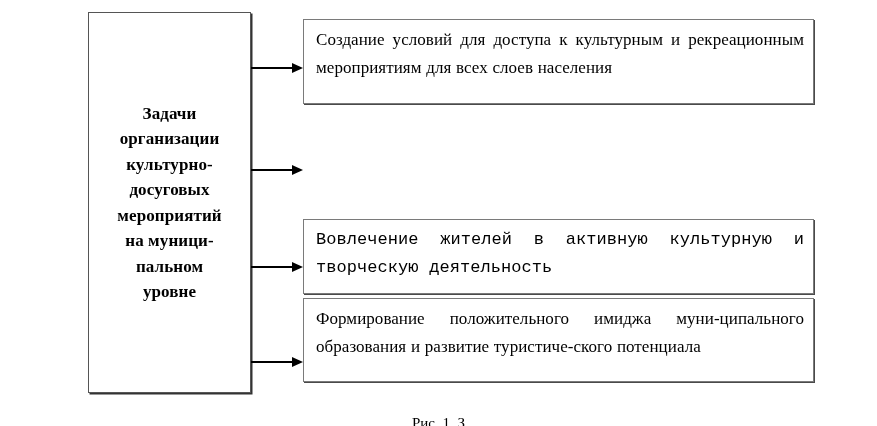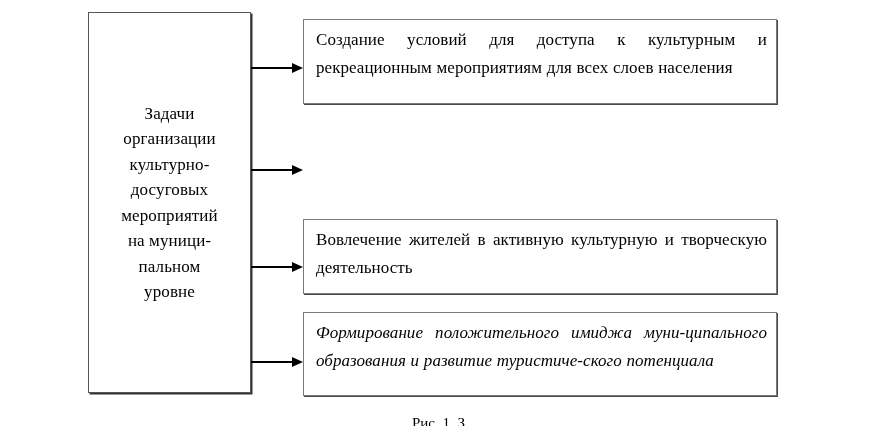--- a/index.html
+++ b/index.html
@@ -37,51 +37,51 @@
     border: 1px solid #555555;
     box-shadow: 1.5px 1.5px 0 0 #333333;
     display: flex;
     align-items: center;
     justify-content: center;
   }
   .root-text {
     font-size: 17px;
     line-height: 25.5px;
     text-align: center;
-    font-weight: 400;
+    font-weight: 700;
     letter-spacing: 0.1px;
     padding: 0 6px;
     white-space: pre-line;
   }
 
   .leaf-box {
     left: 303px;
-    width: 474px;
+    width: 511px;
     padding-left: 48px;
   }
   .leaf-text {
     position: absolute;
     left: 12px;
     right: 9px;
     top: 6px;
     font-size: 17px;
     line-height: 28px;
     text-align: justify;
     text-justify: inter-word;
     letter-spacing: 0.05px;
     word-spacing: 0.4px;
   }
   .leaf-text.last-free {
     text-align-last: left;
   }
 
   #leaf-0 { top: 19px;  height: 85px; }
   #leaf-1 { top: 128px; height: 63px; }
-  #leaf-2 { top: 219px; height: 75px; }
-  #leaf-3 { top: 312px; height: 84px; font-style: italic; }
+  #leaf-2 { top: 219px; height: 75px; font-family: Liberation Mono, monospace; }
+  #leaf-3 { top: 298px; height: 84px; }
 
   
   .connector {
     position: absolute;
     left: 251px;
     width: 52px;
     height: 11px;
     pointer-events: none;
   }
   .connector .shaft {

